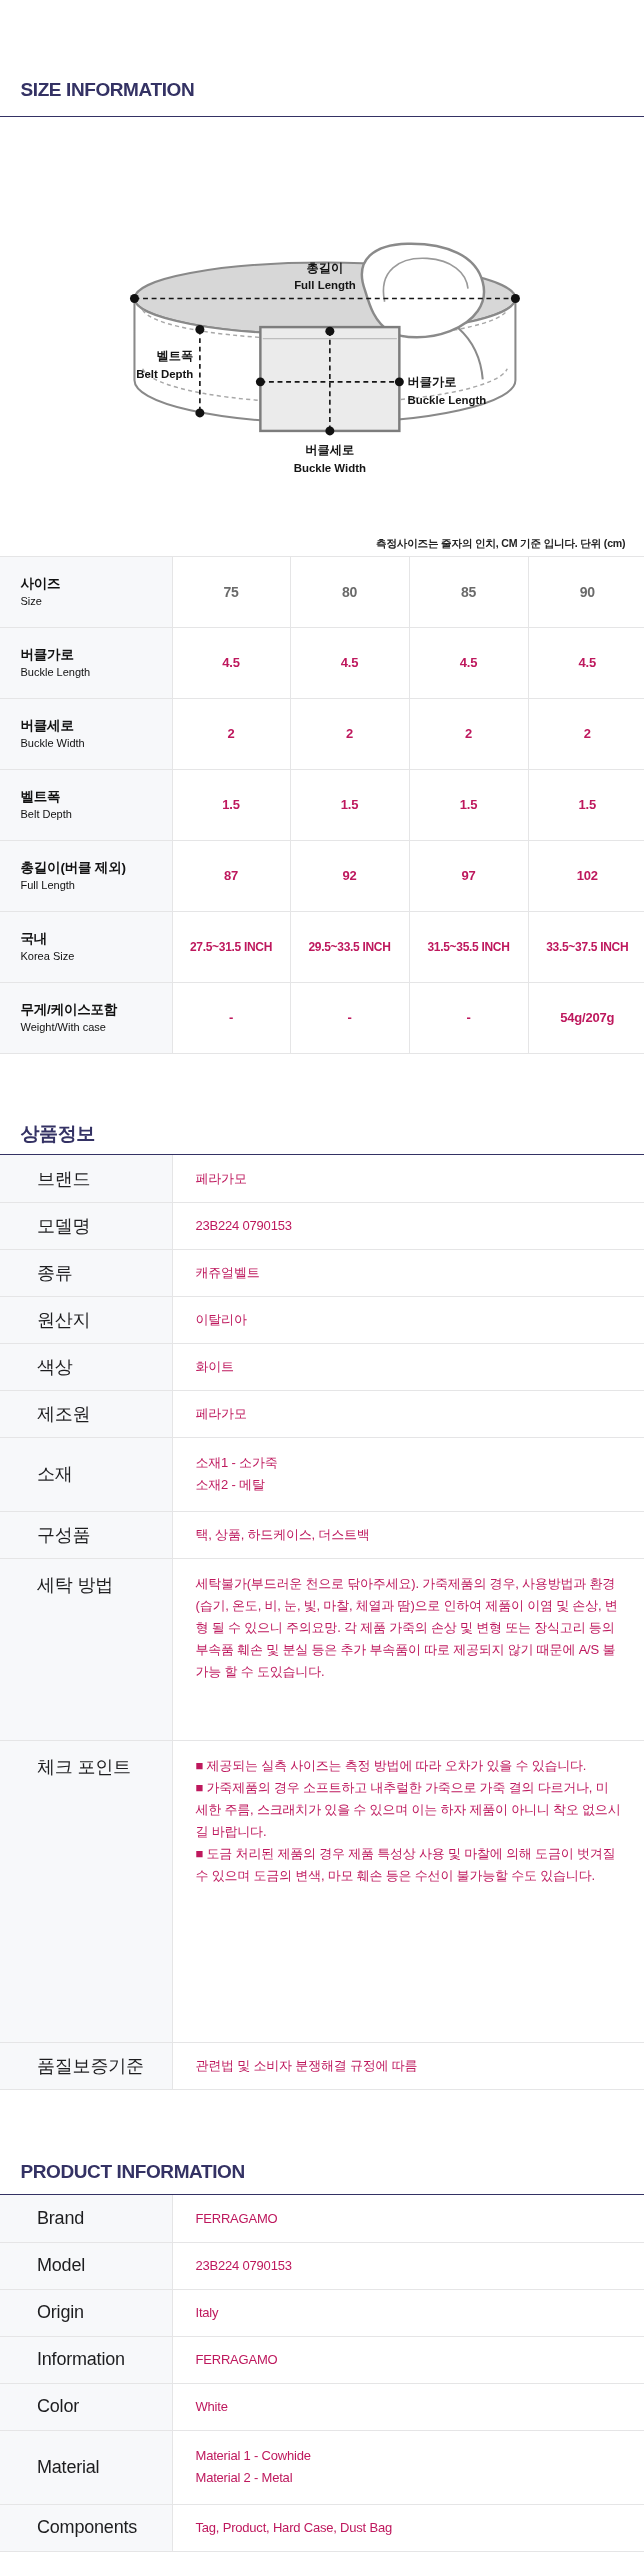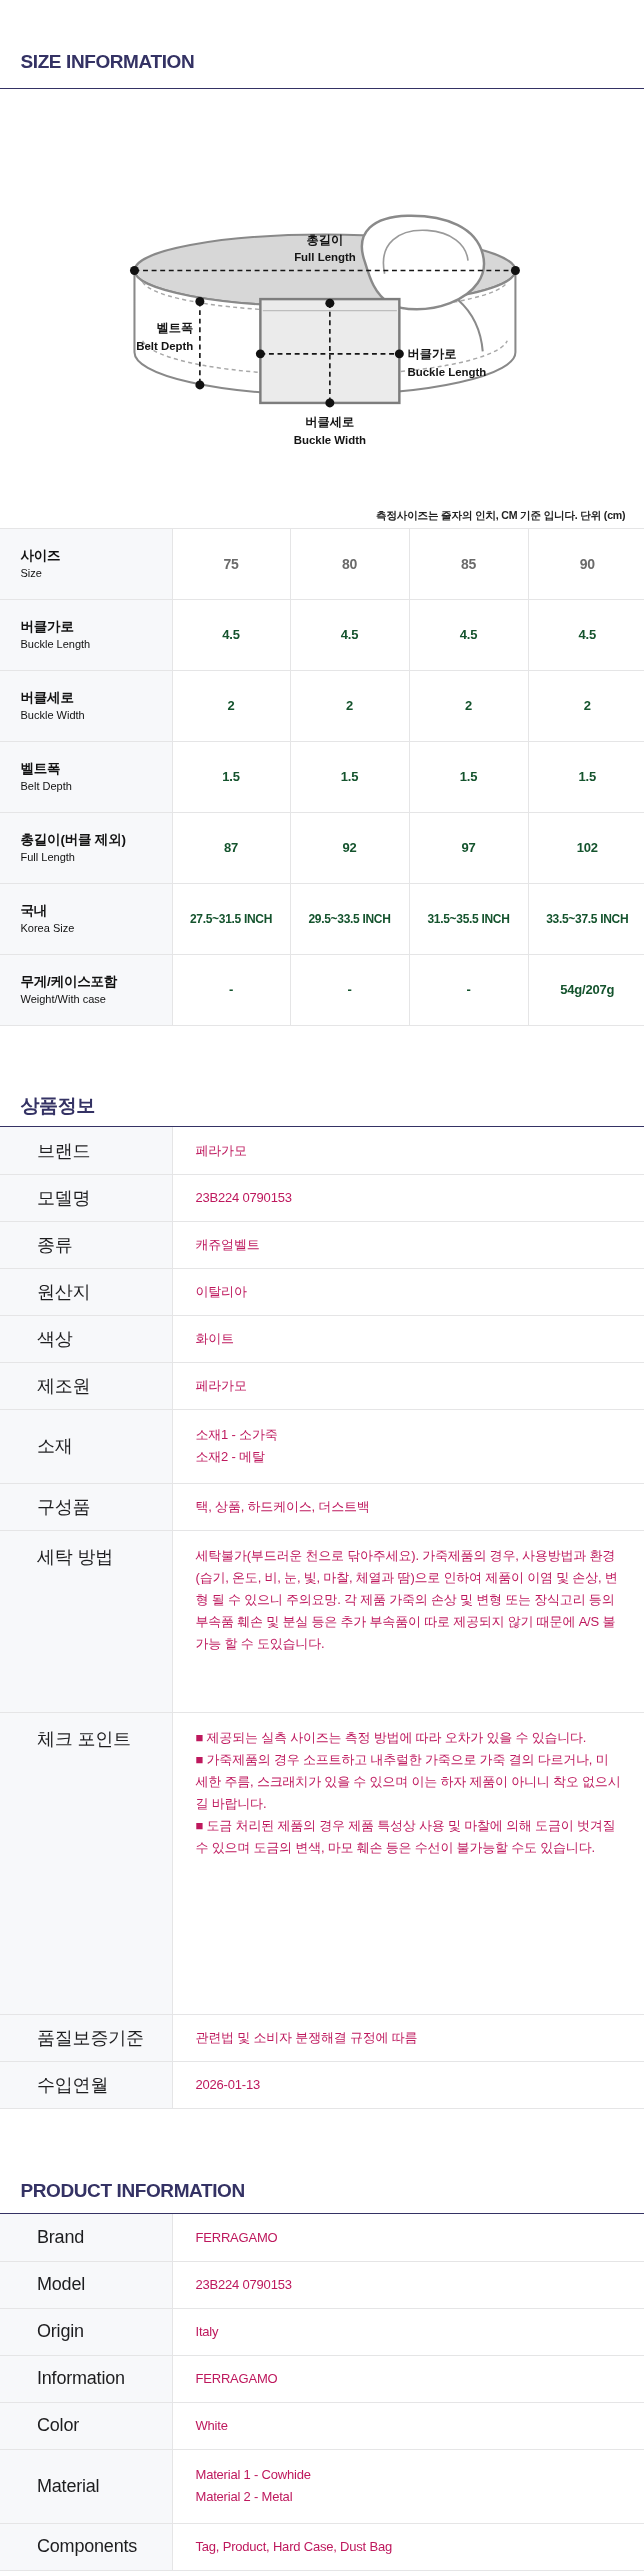--- a/index.html
+++ b/index.html
@@ -6,21 +6,21 @@
   .page{
     width:645px; height:2576px; background:#ffffff; overflow:hidden;
     font-family:"Liberation Sans","DejaVu Sans",sans-serif; color:#1d1d1f;
     position:relative; box-sizing:border-box;
   }
   
   .sec-title{
     margin:0 0 0 20.5px; color:#343264; font-size:19px; font-weight:700;
     letter-spacing:-0.4px; line-height:23px;
   }
-  .t1{padding-top:50px;}
+  .t1{padding-top:78px;}
   .t2{margin-top:68px;}
   .t3{margin-top:70px;}
   .navy-hr{height:0;border:none;border-top:1.6px solid #343264;margin:0;}
   .hr1{margin-top:14.7px;} .hr2{margin-top:9.8px;} .hr3{margin-top:11.5px;}
 
   
   .diagram-wrap{position:relative;width:645px;height:439px;}
   .diagram-wrap svg{position:absolute;left:0;top:0;}
   .note{
     position:absolute; right:19.6px; bottom:4.9px;
@@ -40,21 +40,21 @@
   .size-table tr>*:last-child{border-right:none;}
   .size-table th{
     background:#f7f8fa; text-align:left; padding-left:20.5px; font-weight:400;
     vertical-align:middle;
     margin-left:24px;
   }
   .size-table .k{display:block;font-size:13.5px;font-weight:700;color:#111;line-height:19.6px;letter-spacing:-0.2px;}
   .size-table .e{display:block;font-size:11px;font-weight:500;color:#111;line-height:16.4px;}
   .size-table td.val{
     text-align:center; vertical-align:middle; font-size:13px; font-weight:600;
-    color:#14532d; letter-spacing:-0.2px; padding:0 1.6px;
+    color:#be185d; letter-spacing:-0.2px; padding:0 1.6px;
   }
   .size-table tr.muted-row td.val{color:#6a6a6a;font-weight:700;font-size:14px;}
   .size-table tr.inch-row td.val{font-size:12px;letter-spacing:-0.3px;margin-top:30px;}
 
   
   .info-table td{border-top:0.8px solid #e5e5e6;vertical-align:middle;}
   .info-table tr:first-child td{border-top:none;}
   .info-table tr:last-child td{border-bottom:0.8px solid #e5e5e6;}
   .info-table td.lab{
     background:#f7f8fa; padding-left:37px; font-size:18px; font-weight:500;
@@ -275,24 +275,20 @@
         <td class="val">
           <p>■ 제공되는 실측 사이즈는 측정 방법에 따라 오차가 있을 수 있습니다.</p>
           <p>■ 가죽제품의 경우 소프트하고 내추럴한 가죽으로 가죽 결의 다르거나, 미세한 주름, 스크래치가 있을 수 있으며 이는 하자 제품이 아니니 착오 없으시길 바랍니다.</p>
           <p>■ 도금 처리된 제품의 경우 제품 특성상 사용 및 마찰에 의해 도금이 벗겨질 수 있으며 도금의 변색, 마모 훼손 등은 수선이 불가능할 수도 있습니다.</p>
         </td>
       </tr>
       <tr>
         <td class="lab">품질보증기준</td>
         <td class="val">관련법 및 소비자 분쟁해결 규정에 따름</td>
       </tr>
-      <tr>
-        <td class="lab">수입연월</td>
-        <td class="val">2026-01-13</td>
-      </tr>
     </tbody>
   </table>
 
   <h2 class="sec-title t3">PRODUCT INFORMATION</h2>
   <hr class="navy-hr hr3">
 
   <table class="info-table en-table">
     <colgroup>
         <col style="width:172px">
         <col style="width:473px">

